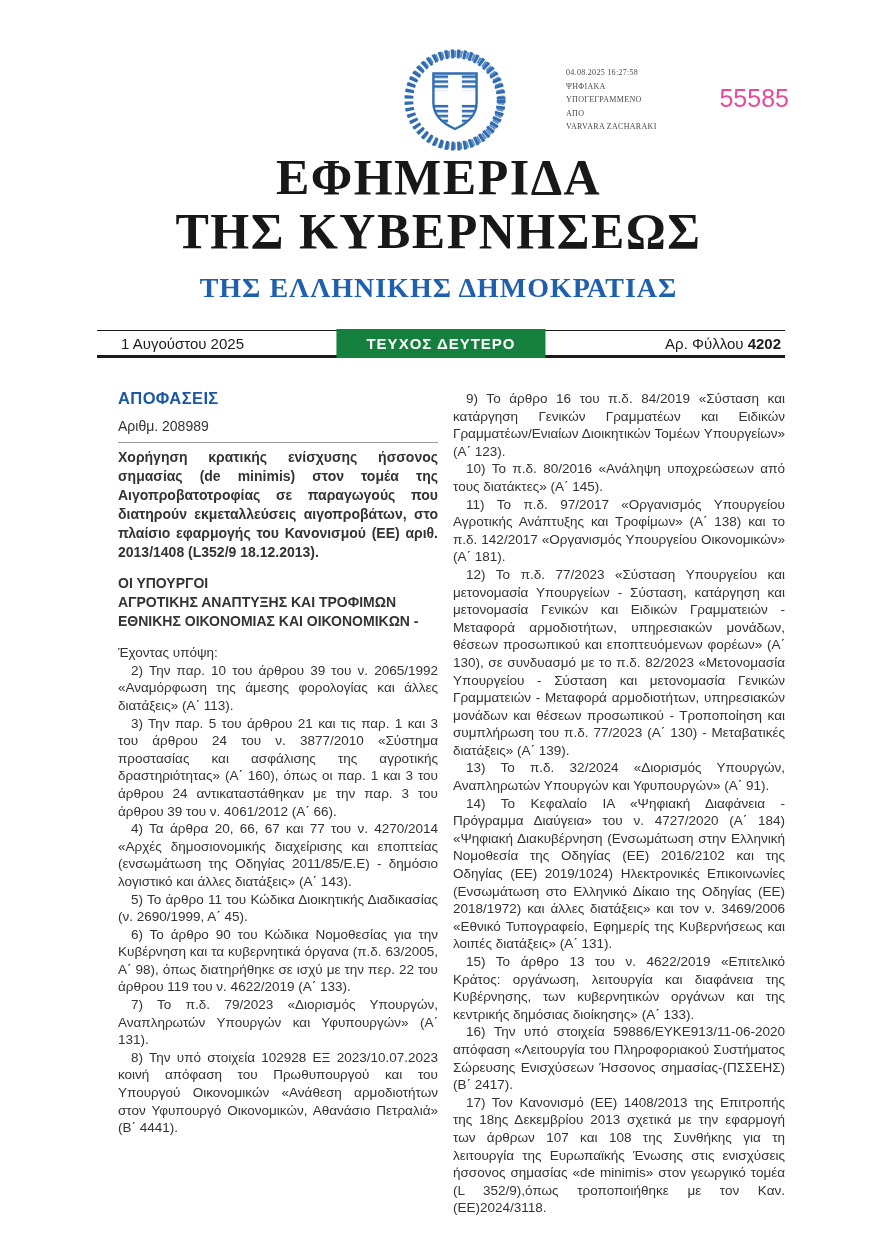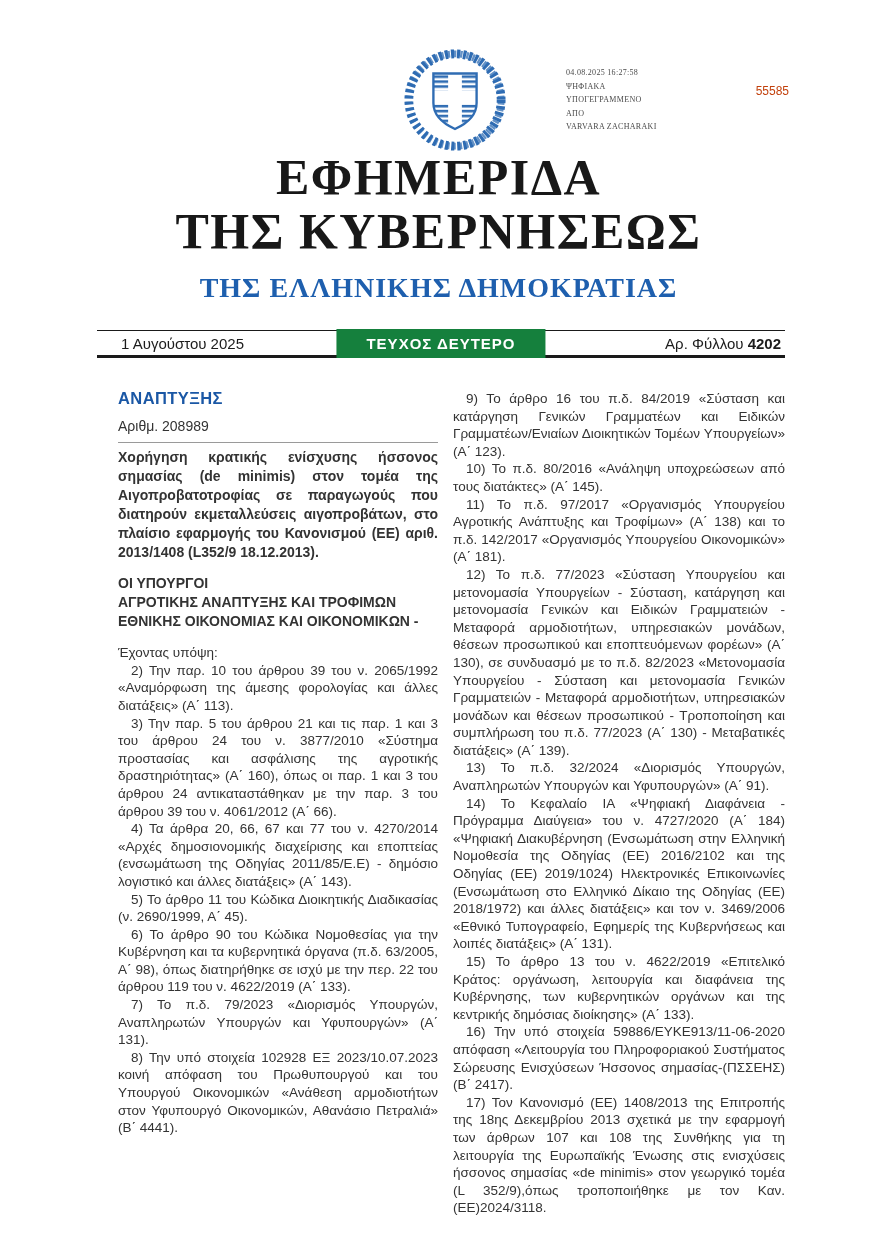--- a/index.html
+++ b/index.html
@@ -17,21 +17,21 @@
   .top-row { position: relative; height: 150px; }
   .emblem { position: absolute; left: 401px; top: 46px; width: 108px; height: 108px; }
   .signature-block {
     position: absolute; left: 566px; top: 66px;
     font-family: "Liberation Serif", serif;
     font-size: 8px; line-height: 13.5px; color: #4a4a4a;
     letter-spacing: 0.3px;
   }
   .sheet-number {
     position: absolute; right: 88px; top: 84px;
-    font-size: 12px; color: #c2410c; margin-left: 41px;
+    font-size: 25px; color: #ec4899; margin-left: 41px;
   }
   
   .masthead { text-align: center; }
   .masthead-title {
     font-family: "Liberation Serif", serif;
     font-weight: bold; color: #181818;
     font-size: 50px; line-height: 54px; letter-spacing: 1.5px;
   }
   .masthead-subtitle {
     margin-top: 14px;
@@ -124,21 +124,21 @@
     <div class="info-bar">
       <span class="issue-date">1 Αυγούστου 2025</span>
       <span class="issue-badge" id="issue-badge" style="background: #15803d;">ΤΕΥΧΟΣ  ΔΕΥΤΕΡΟ</span>
       <span class="sheet-info"><span>Αρ. Φύλλου </span><b>4202</b></span>
     </div>
   </header>
 
   <main class="columns">
 
     <div class="col col-left">
-      <div class="decisions-heading" id="decisions-heading" style="color: rgb(26, 87, 165);">ΑΝΑΠΤΥΞΗΣ</div>
+      <div class="decisions-heading" id="decisions-heading" style="color: rgb(26, 87, 165);">ΑΠΟΦΑΣΕΙΣ</div>
       <div class="decision-number">Αριθμ. 208989</div>
       <p class="decision-title">Χορήγηση κρατικής ενίσχυσης ήσσονος σημασίας (de minimis) στον τομέα της Αιγοπροβατοτροφίας σε παραγωγούς που διατηρούν εκμεταλλεύσεις αιγοπροβάτων, στο πλαίσιο εφαρμογής του Κανονισμού (ΕΕ) αριθ. 2013/1408 (L352/9 18.12.2013).</p>
       <div class="ministers">
         <div>ΟΙ ΥΠΟΥΡΓΟΙ</div>
         <div>ΑΓΡΟΤΙΚΗΣ ΑΝΑΠΤΥΞΗΣ ΚΑΙ ΤΡΟΦΙΜΩΝ</div>
         <div>ΕΘΝΙΚΗΣ ΟΙΚΟΝΟΜΙΑΣ ΚΑΙ ΟΙΚΟΝΟΜΙΚΩΝ -</div>
       </div>
       <p class="preamble">Έχοντας υπόψη:</p>
       <p class="item">2) Την παρ. 10 του άρθρου 39 του ν. 2065/1992 «Αναμόρφωση της άμεσης φορολογίας και άλλες διατάξεις» (Α΄ 113).</p>
       <p class="item">3) Την παρ. 5 του άρθρου 21 και τις παρ. 1 και 3 του άρθρου 24 του ν. 3877/2010 «Σύστημα προστασίας και ασφάλισης της αγροτικής δραστηριότητας» (Α΄ 160), όπως οι παρ. 1 και 3 του άρθρου 24 αντικαταστάθηκαν με την παρ. 3 του άρθρου 39 του ν. 4061/2012 (Α΄ 66).</p>

